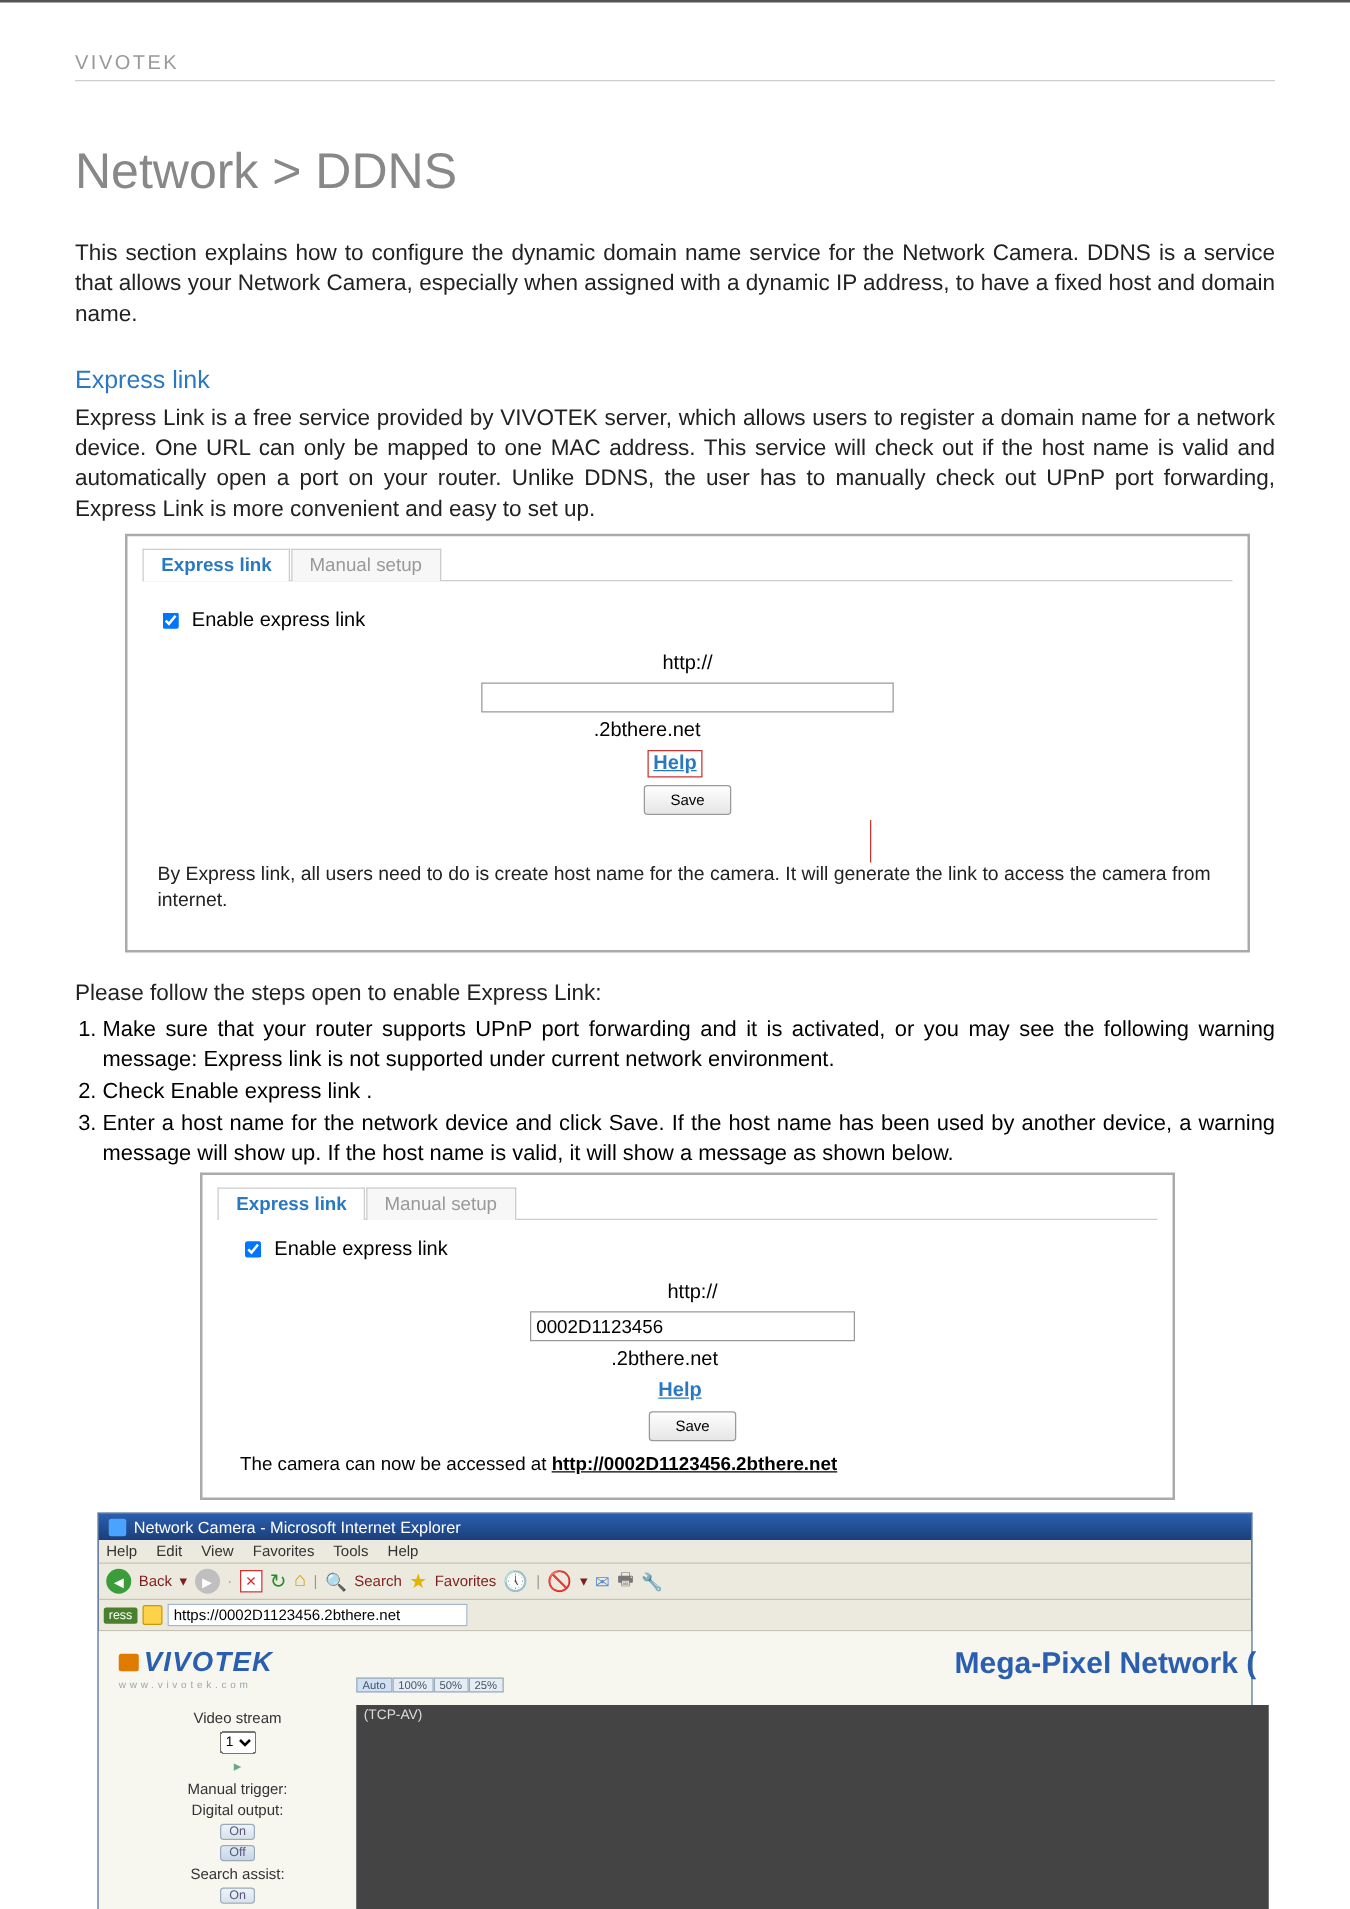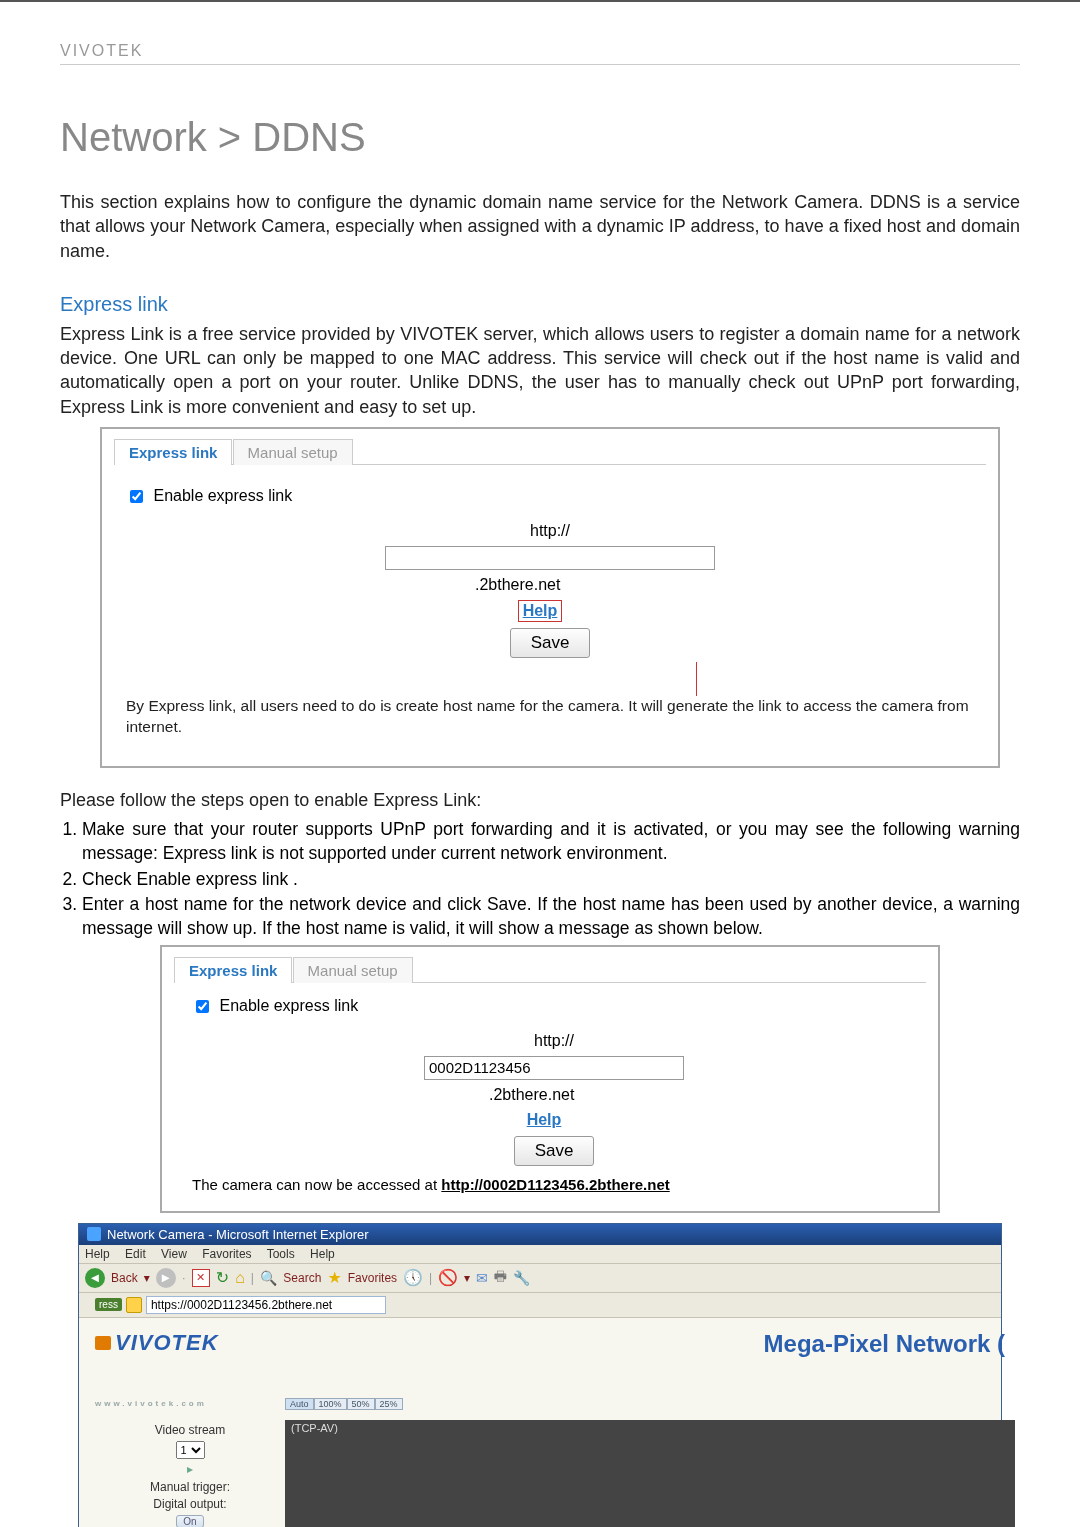--- a/index.html
+++ b/index.html
@@ -122,21 +122,21 @@
     height: 34px;
     margin-left: 570px;
     margin-top: -6px;
   }
   .btn {
     display: inline-block;
     border: 1px solid #999;
     background: linear-gradient(#fefefe,#e6e6e6);
     border-radius: 3px;
     padding: 4px 20px;
-    font-size: 17px;
+    font-size: 12px;
   }
   .explain {
     font-size: 15.5px;
     color: #222;
     line-height: 1.35;
   }
   ol.steps {
     margin: 6px 0 4px 0;
     padding-left: 22px;
   }
@@ -211,21 +211,21 @@
   .ie-toolbar .mag  { color:#5a8bd0; font-size:14px;}
   .ie-toolbar .sep  { color:#999; }
   .ie-toolbar .star { color:#e6b400; font-size:16px;}
   .ie-toolbar .clock{ color:#2a8a2a; font-size:16px;}
   .ie-toolbar .ban  { color:#c33; font-size:16px;}
   .ie-toolbar .mail { color:#5a8bd0; font-size:14px;}
   .ie-toolbar .prn  { color:#777; font-size:14px;}
   .ie-toolbar .util { color:#5a8bd0; font-size:14px;}
   .ie-toolbar .txt  { color:#7f1d1d; }
   .ie-address {
-    padding: 3px 16px;
+    padding: 3px 4px;
     display: flex;
     align-items: center;
     gap: 4px;
     border-bottom: 1px solid #c7c3b4;
   }
   .ie-address .tag {
     background: #4a7f2e;
     color: #fff;
     font-size: 10px;
     padding: 1px 4px;
@@ -262,21 +262,21 @@
     font-weight: 900;
     font-style: italic;
     font-size: 22px;
     letter-spacing: 1px;
     position: relative;
   }
   .vvk-logo .cam {
     display:inline-block;width:16px;height:14px;background:#e07a00;border-radius:2px;margin-right:4px;vertical-align:baseline;
   }
   .vvk-logo .sub {
-    display:block; font-size:8px; color:#9aa; letter-spacing:3px; font-style:normal; font-weight:bold;margin-top:43px;
+    display:block; font-size:8px; color:#9aa; letter-spacing:3px; font-style:normal; font-weight:normal;
   }
   .mega {
     color: #2a5fb0;
     font-weight: 900;
     font-size: 24px;
     white-space: nowrap;
   }
   .cam-row {
     display: flex;
     gap: 10px;

